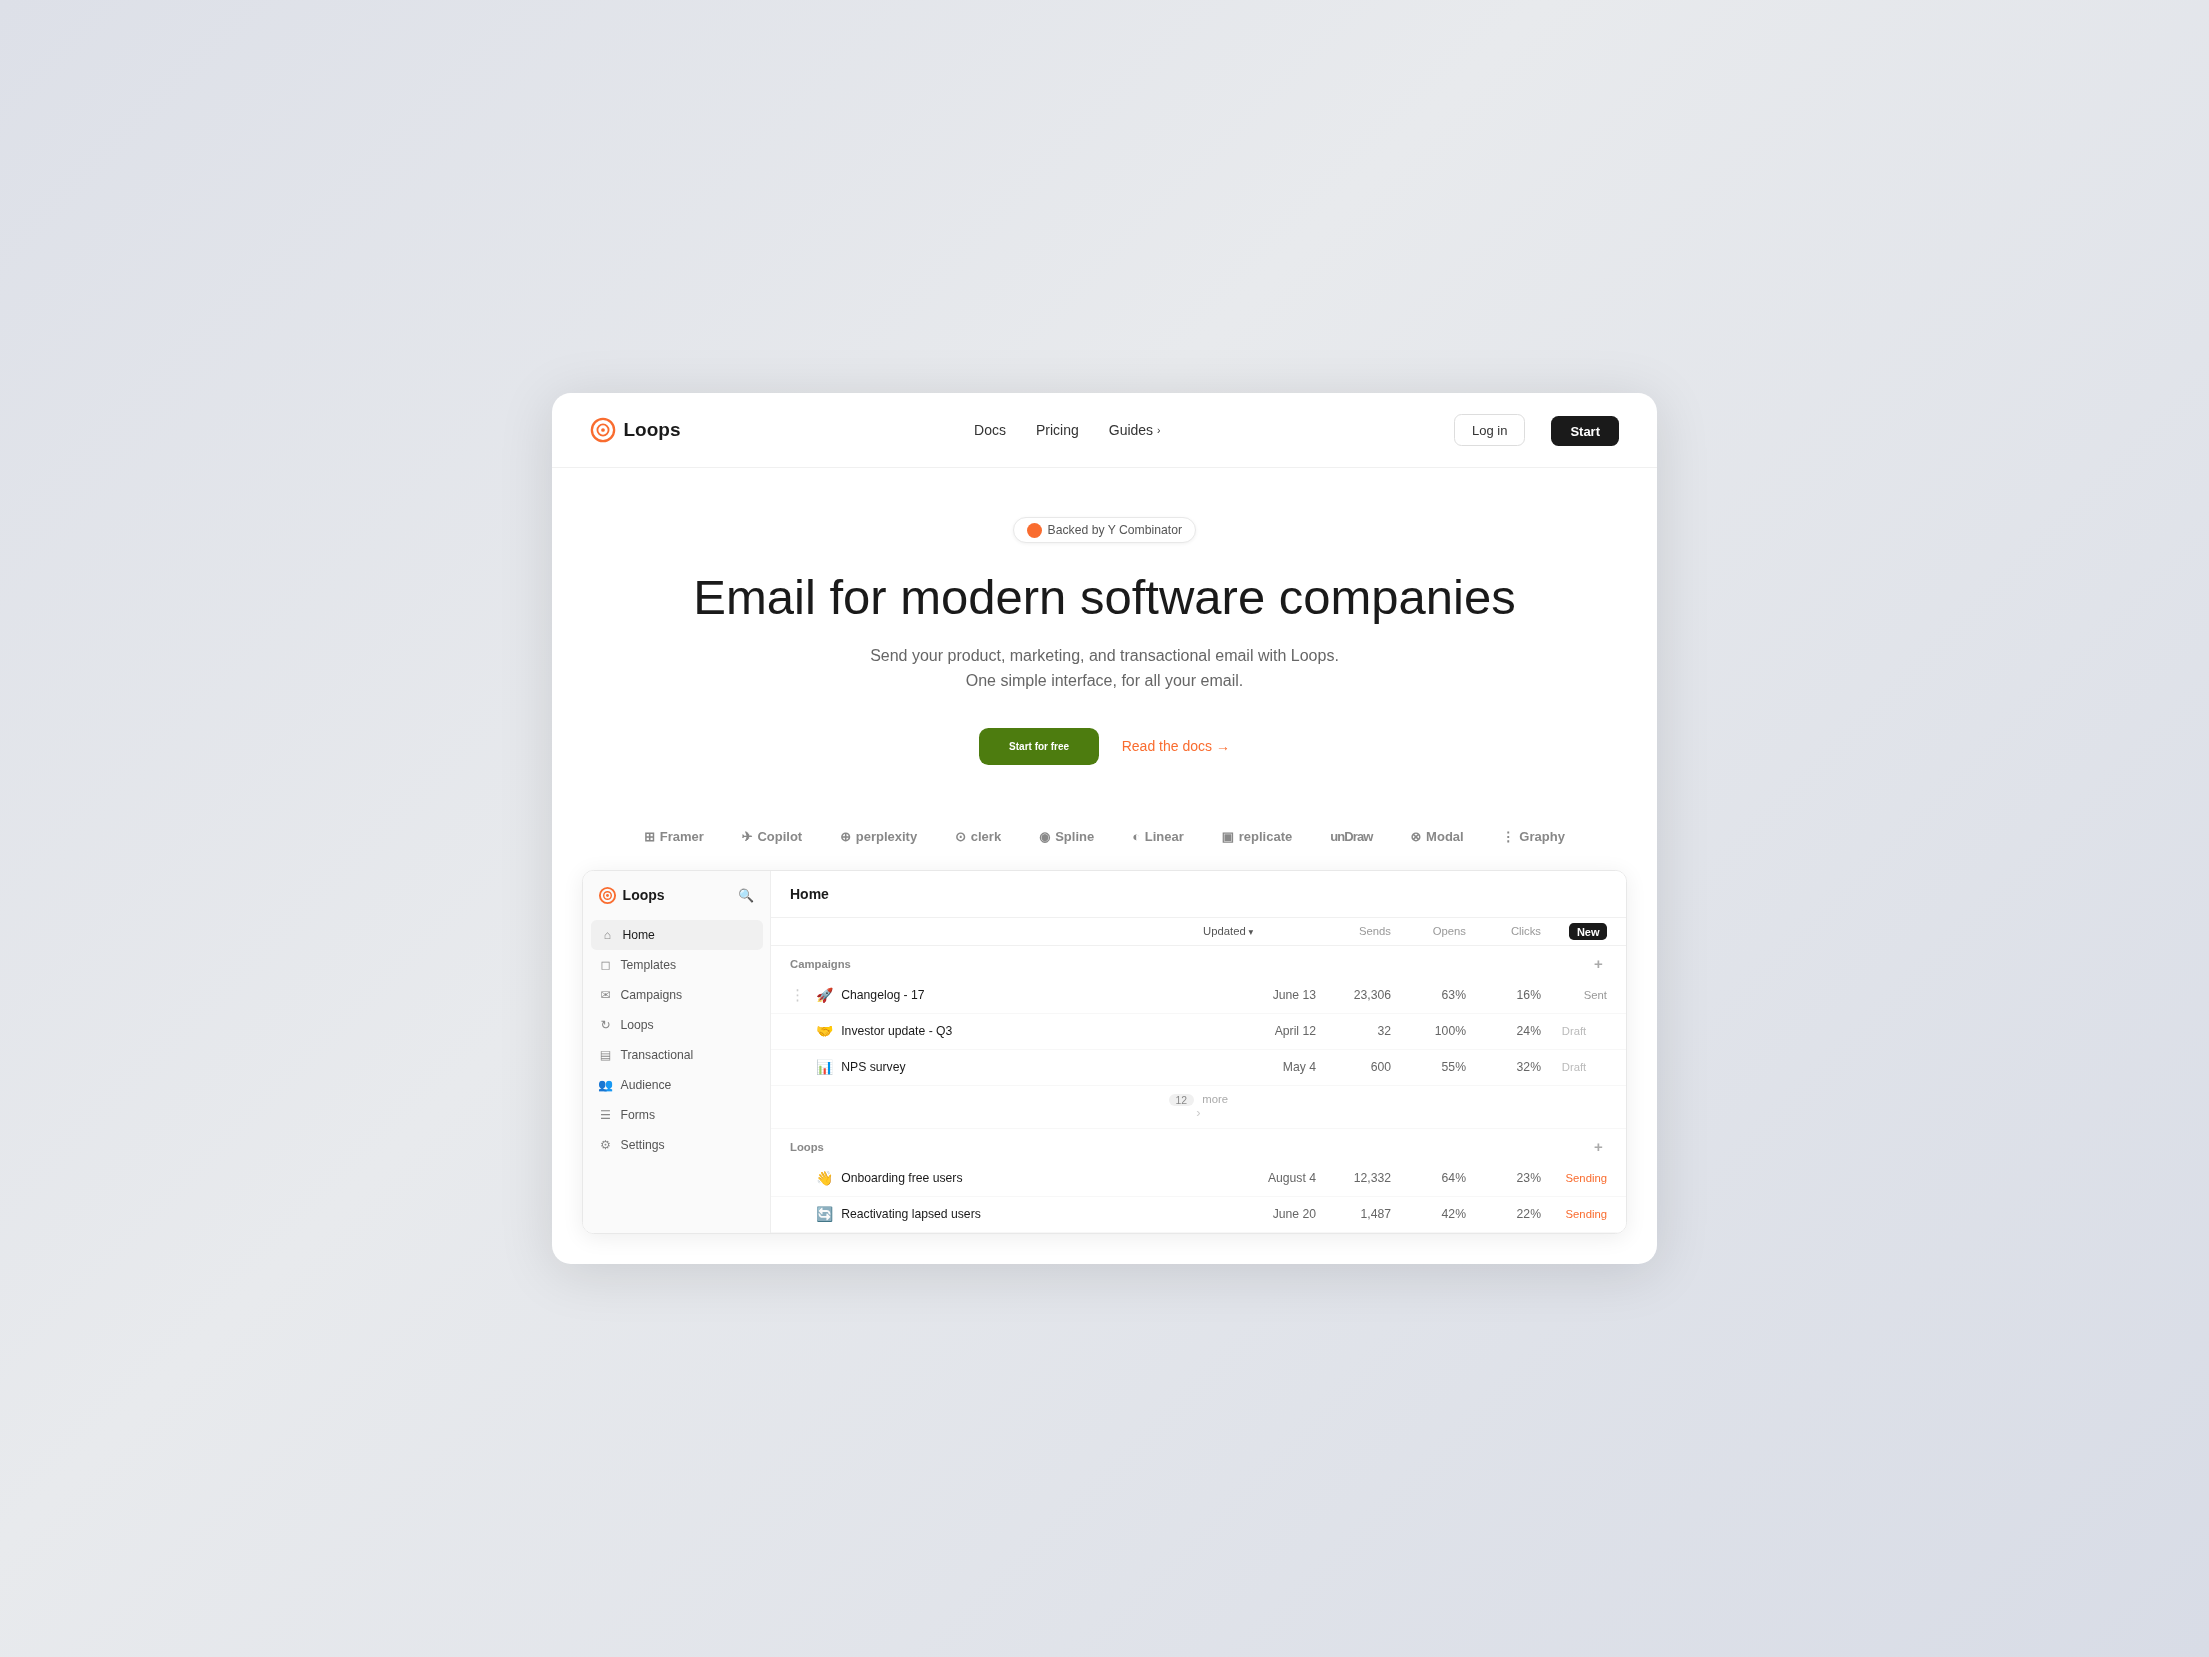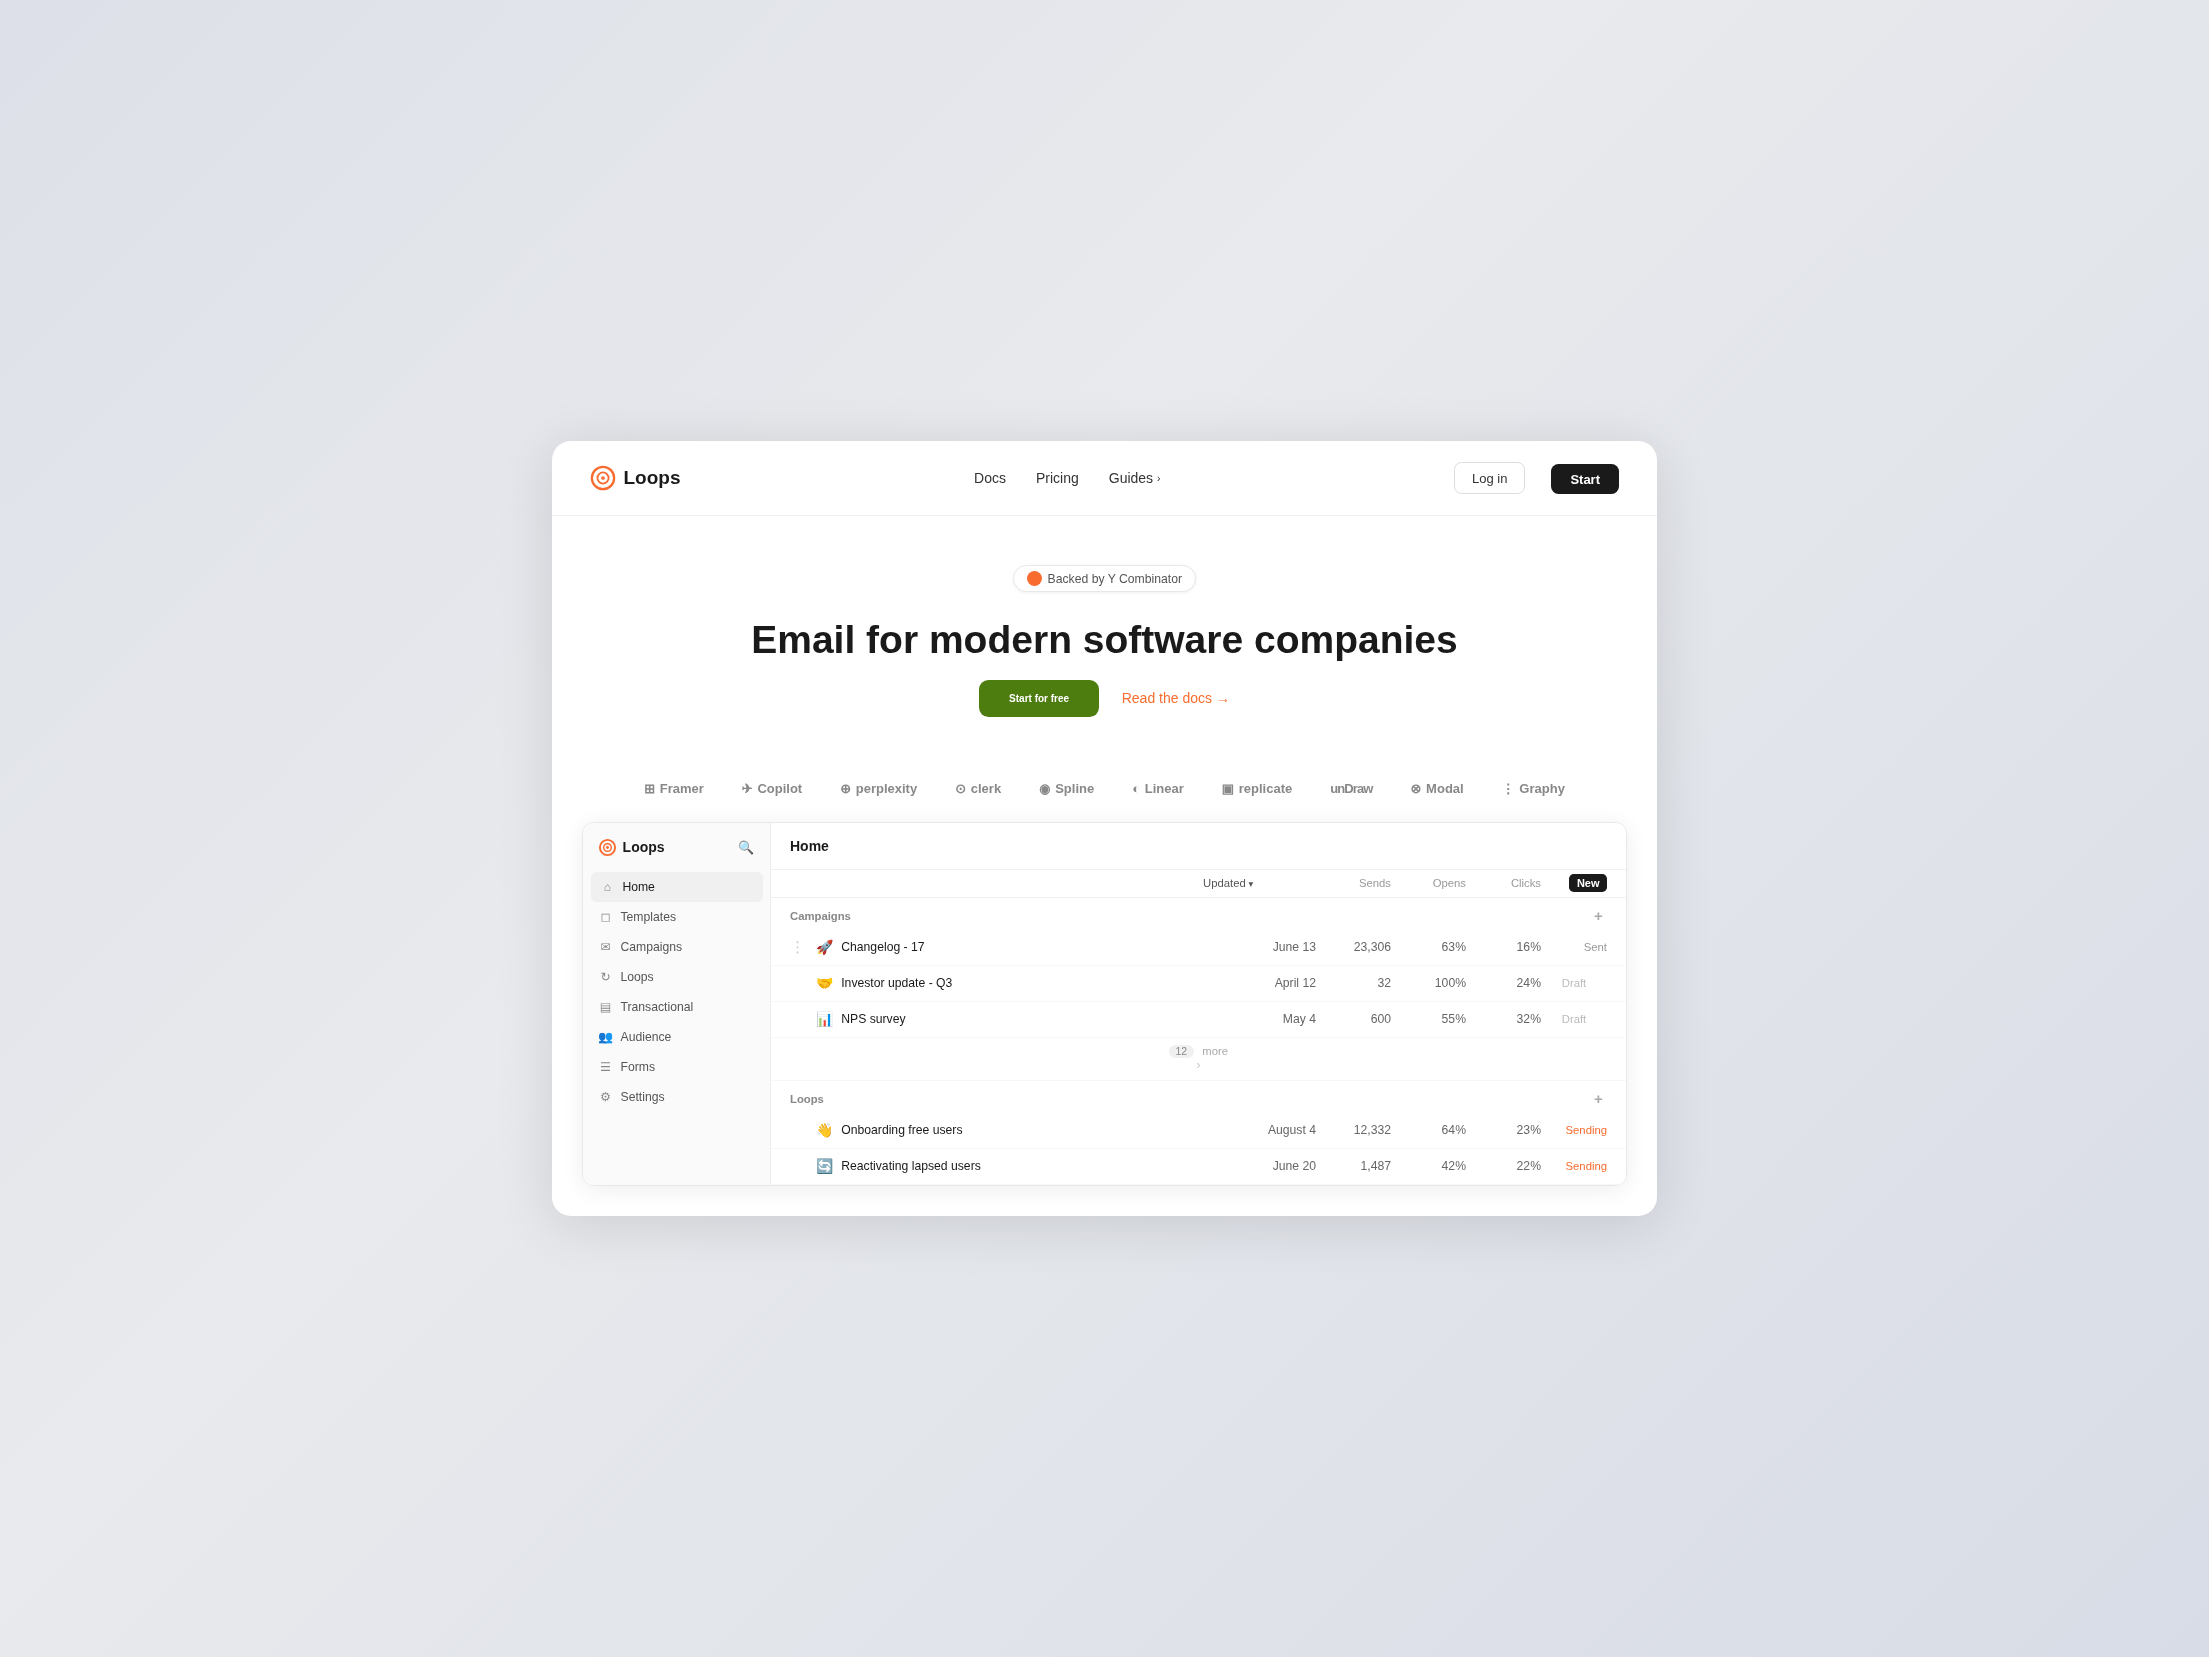--- a/index.html
+++ b/index.html
@@ -104,22 +104,22 @@
       box-shadow: 0 0.9px 3.8px rgba(0,0,0,0.06);
     }
     .yc-dot {
       width: 15px;
       height: 15px;
       background: #f96c2f;
       border-radius: 50%;
       display: inline-block;
     }
     .hero-title {
-      font-size: 39px;
-      font-weight: 700;
+      font-size: 49px;
+      font-weight: 400;
       color: #1a1a1a;
       line-height: 1.15;
       margin-bottom: 17px;
     }
     .hero-sub {
       font-size: 16px;
       color: #666;
       line-height: 1.6;
       margin-bottom: 34px;
     }
@@ -399,20 +399,24 @@
       <button class="btn-start-nav">Start</button>
     </div>
   </nav>
 
   <section class="hero">
     <div class="hero-badge">
       <span class="yc-dot"></span>
       <span>Backed by Y Combinator</span>
     </div>
     <h1 class="hero-title">Email for modern software companies</h1>
+    <p class="hero-sub">
+      <span>Send your product, marketing, and transactional email with Loops.</span><br>
+      <span>One simple interface, for all your email.</span>
+    </p>
     <div class="hero-actions">
       <button class="btn-start-hero">Start for free</button>
       <span class="btn-docs">Read the docs →</span>
     </div>
   </section>
 
   <div class="logos-row">
     <div class="logo-item">
       <span>⊞</span>
         <span>Framer</span>

